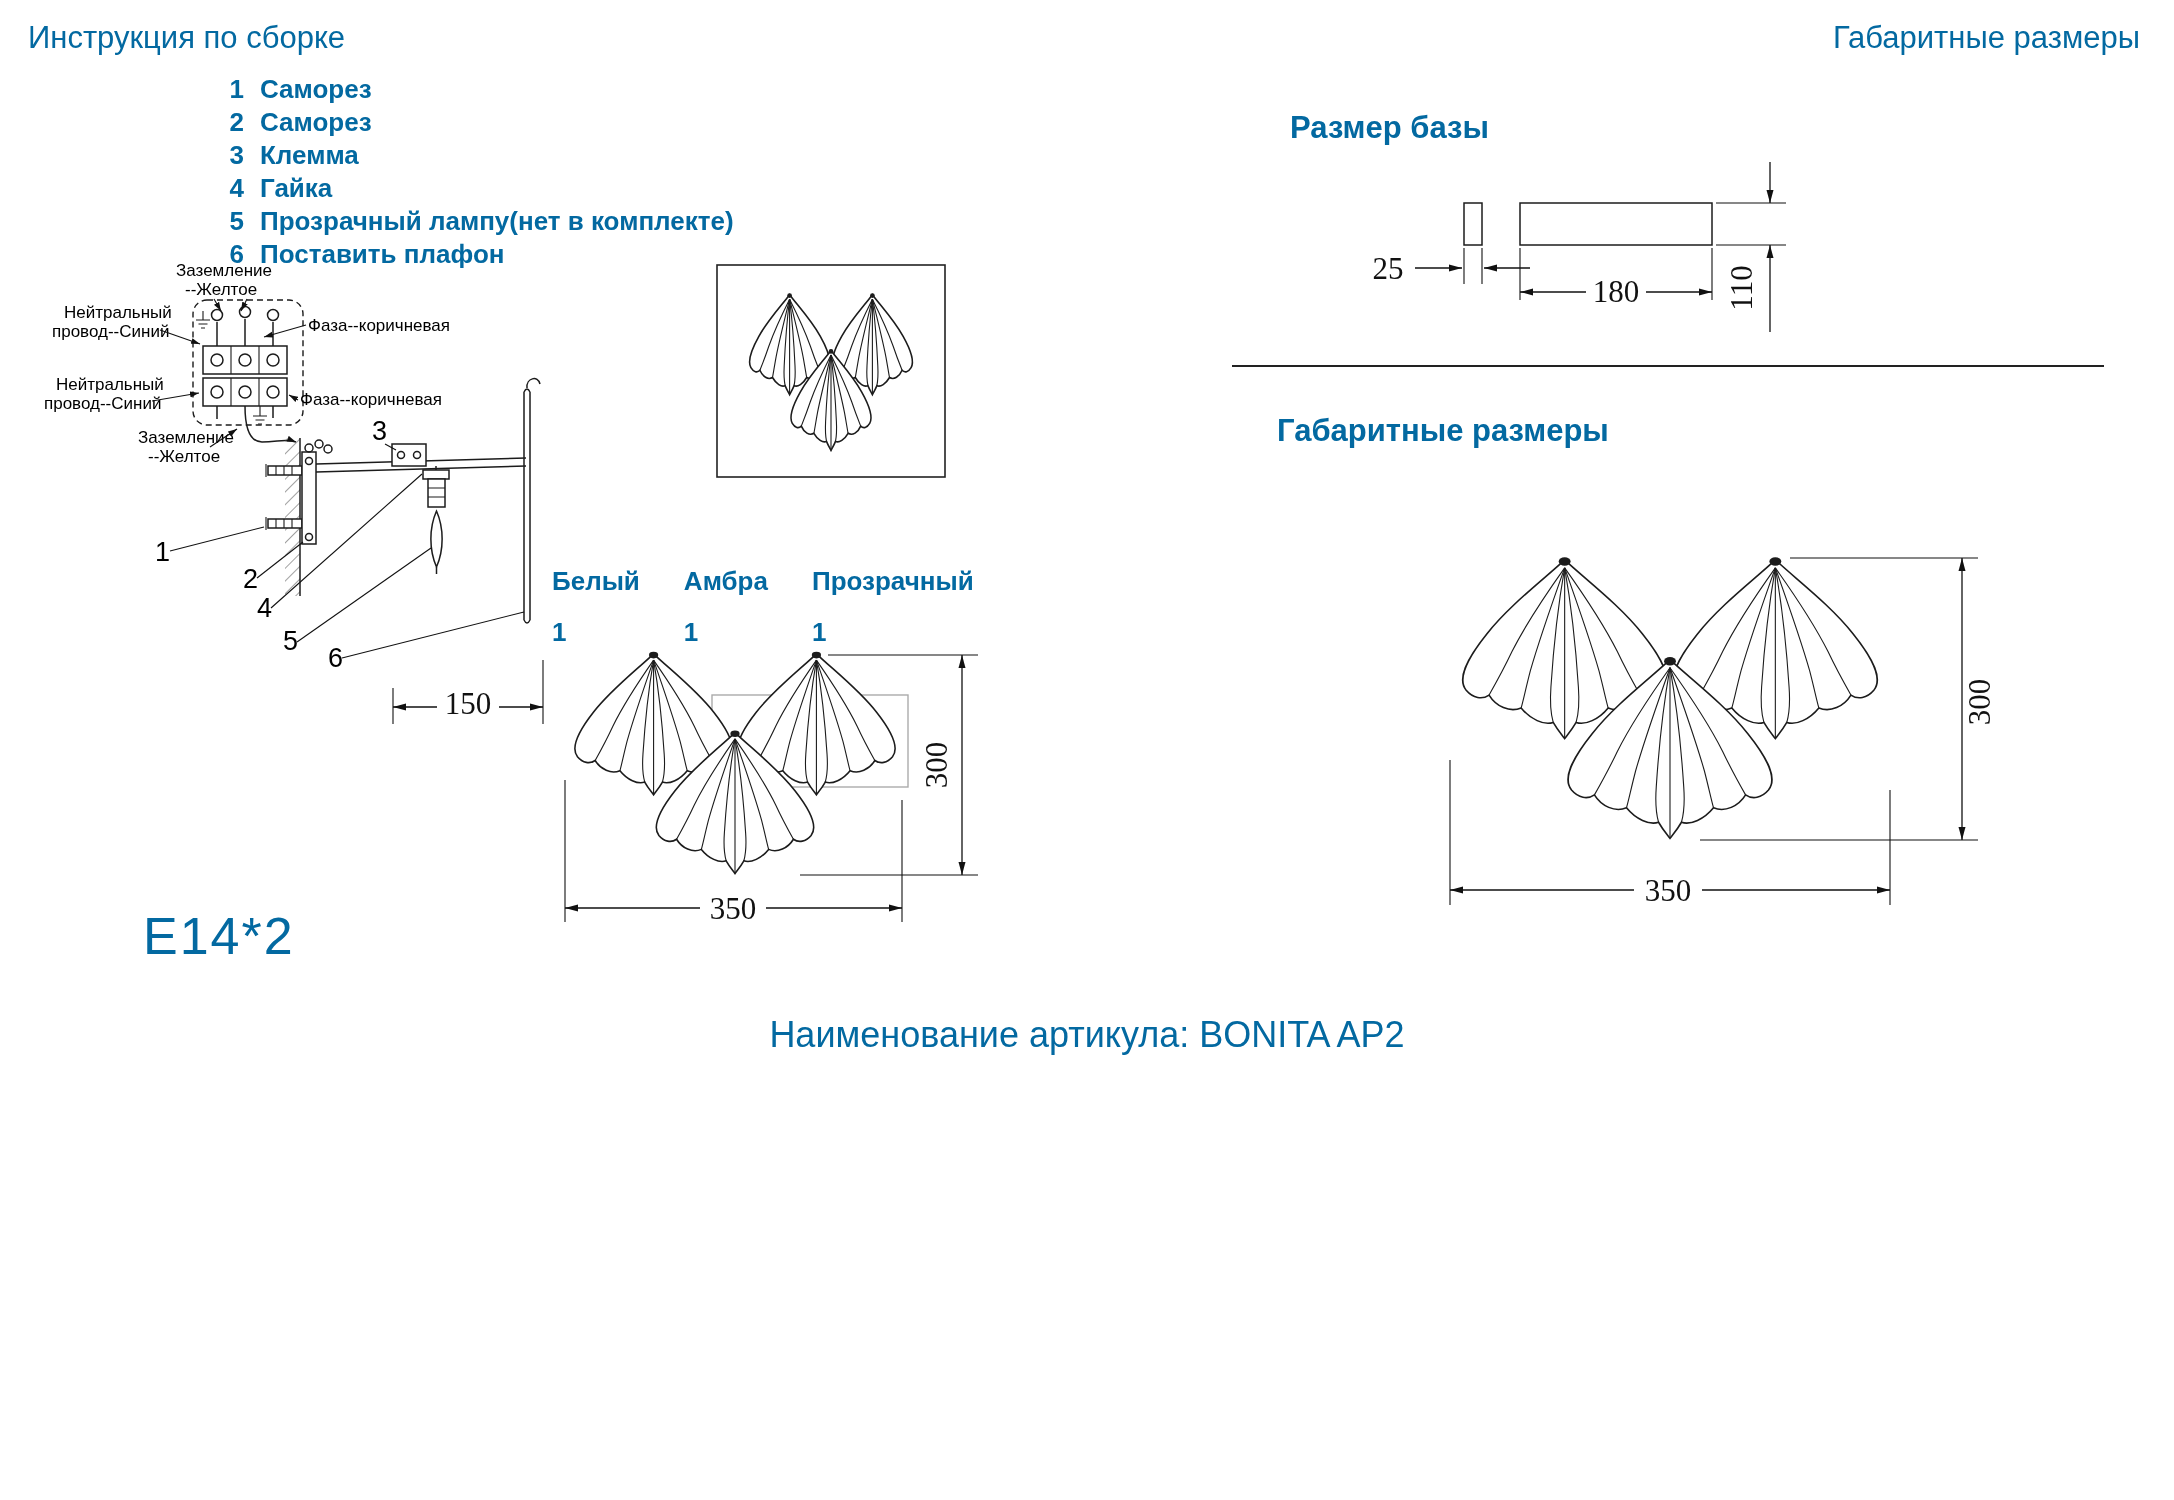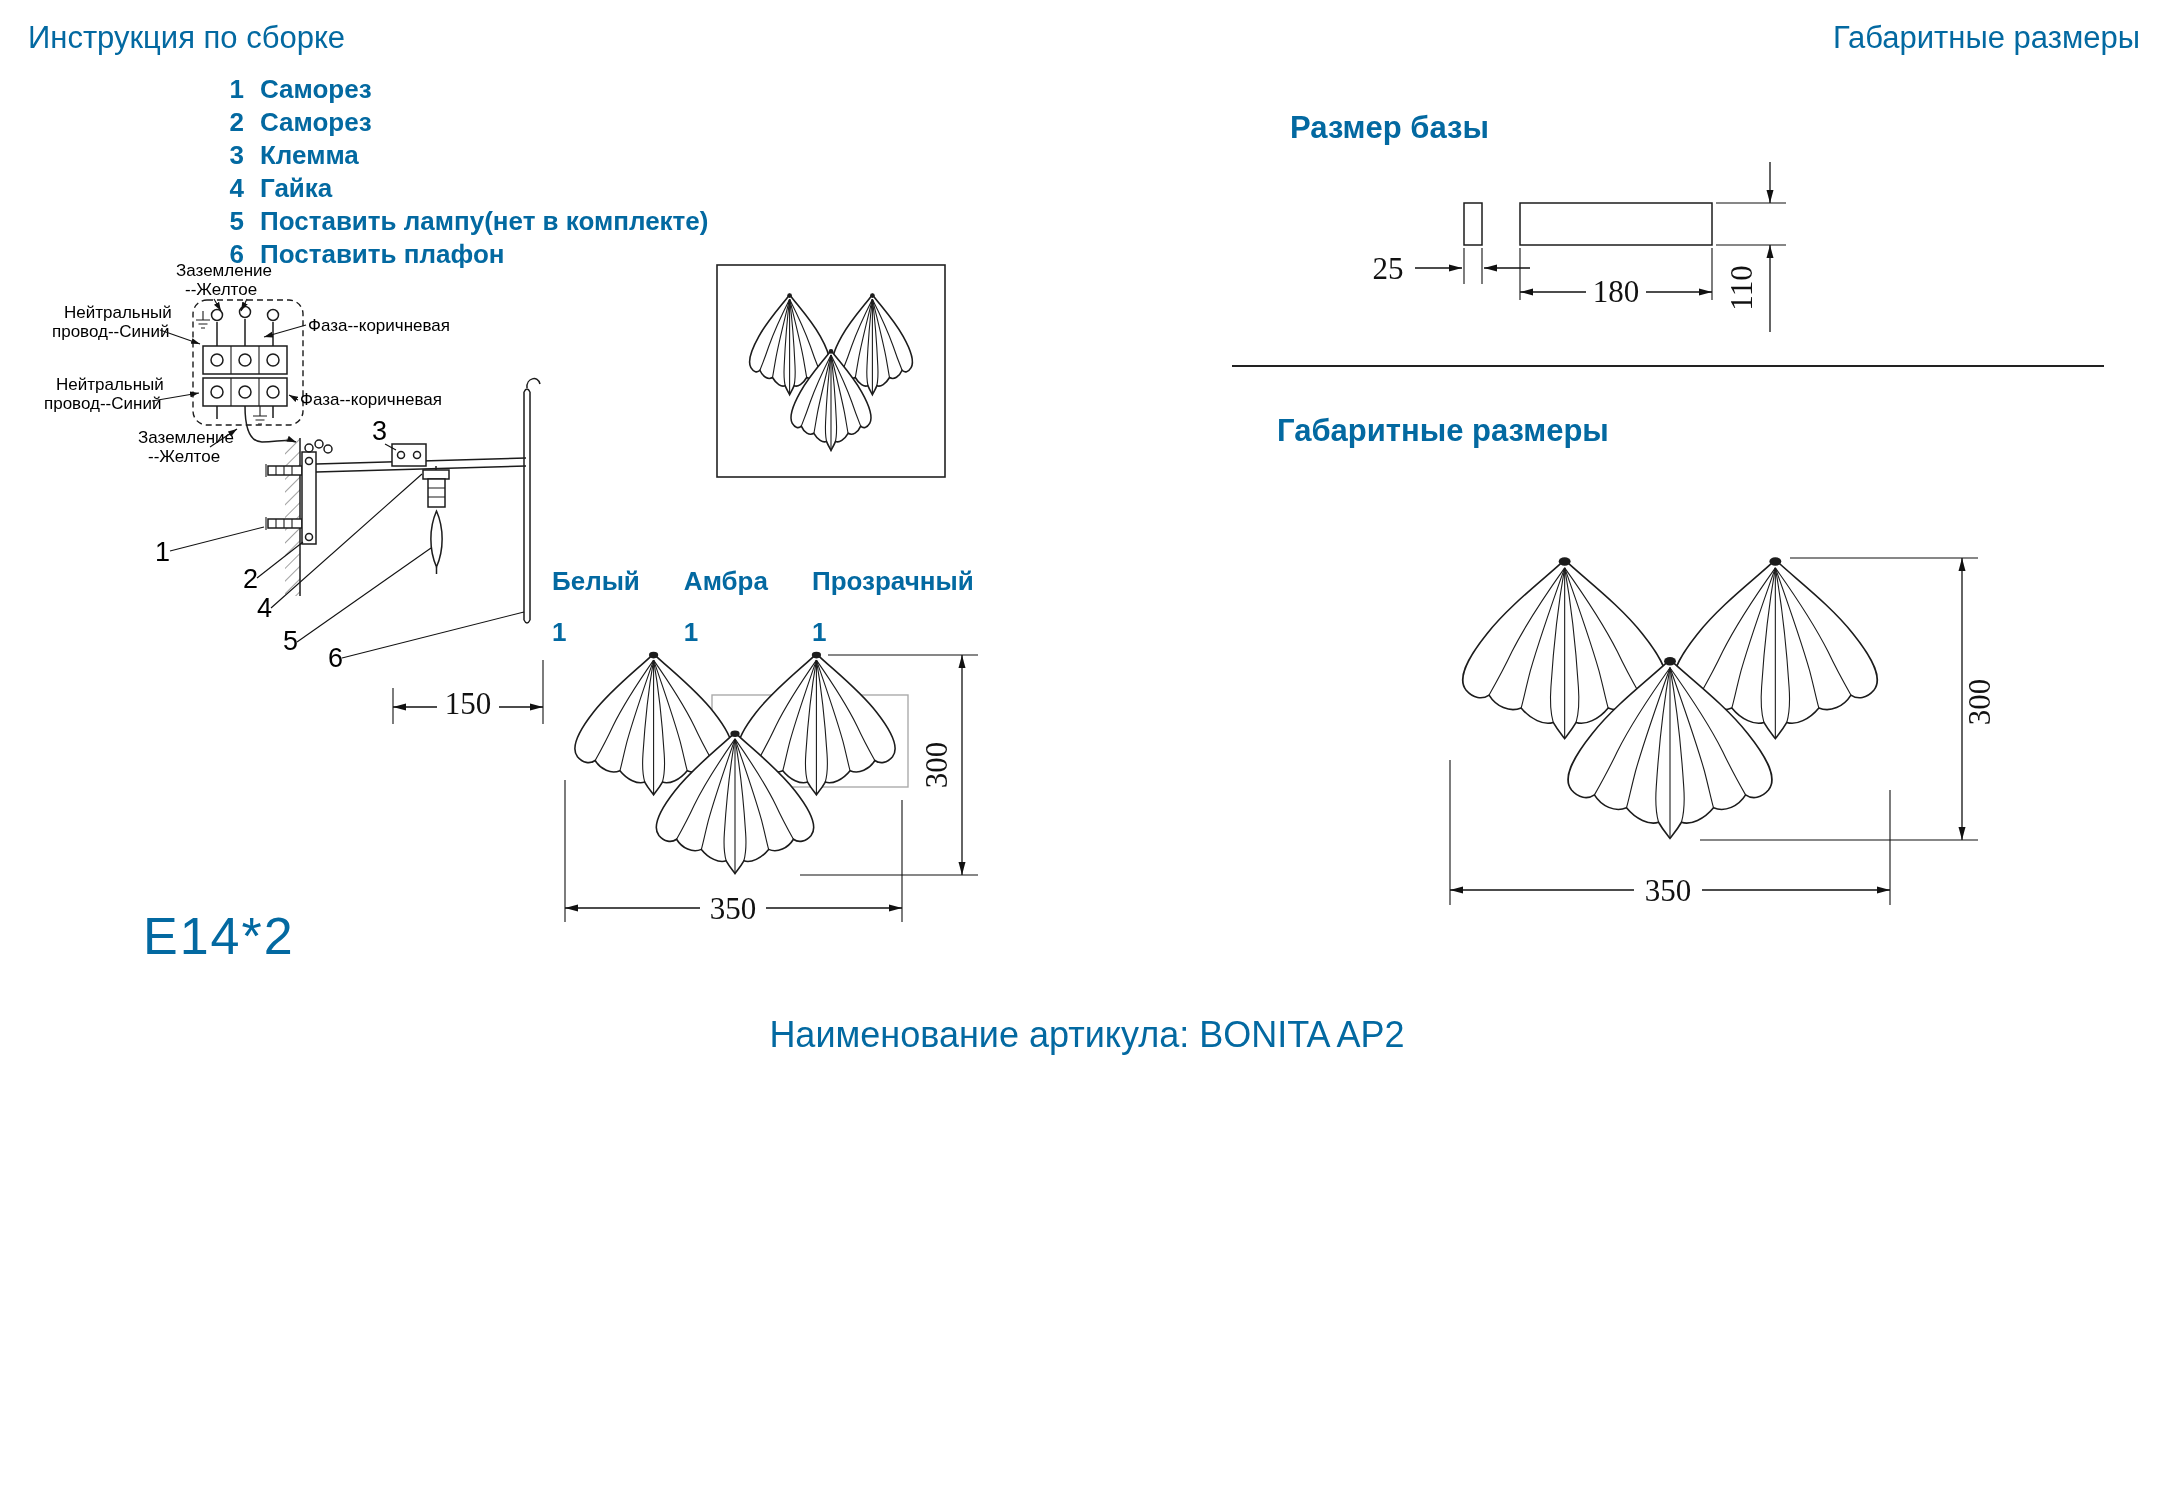--- a/index.html
+++ b/index.html
@@ -57,21 +57,21 @@
     <div class="prow">
       <span class="pnum">3</span>
       <span>Клемма</span>
     </div>
     <div class="prow">
       <span class="pnum">4</span>
       <span>Гайка</span>
     </div>
     <div class="prow">
       <span class="pnum">5</span>
-      <span>Поставить лампу(нет в комплекте)</span>
+      <span>Прозрачный лампу(нет в комплекте)</span>
     </div>
     <div class="prow">
       <span class="pnum">6</span>
       <span>Поставить плафон</span>
     </div>
   </div>
 
   <div class="shade-line">
     <div class="pair">
       <span>Белый</span>

